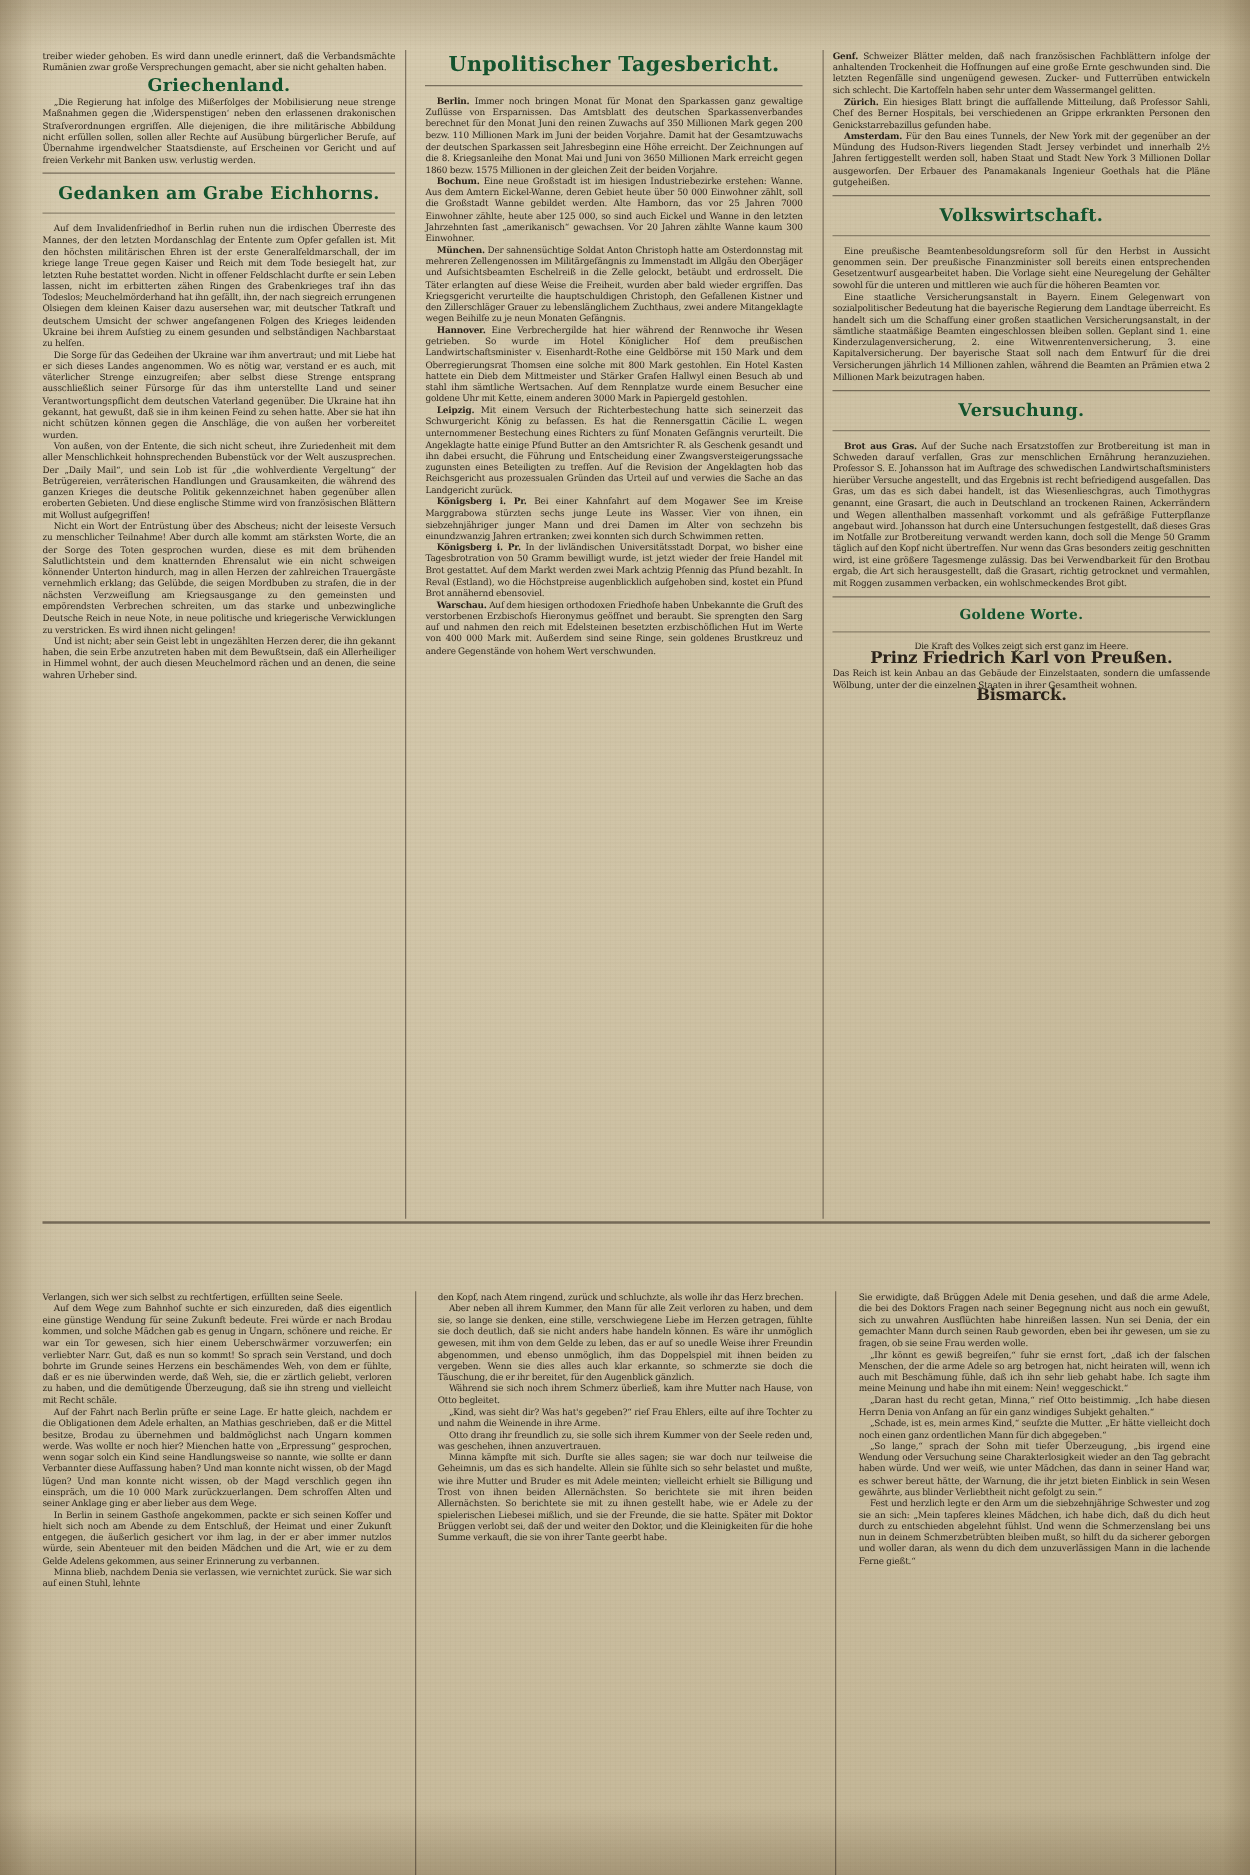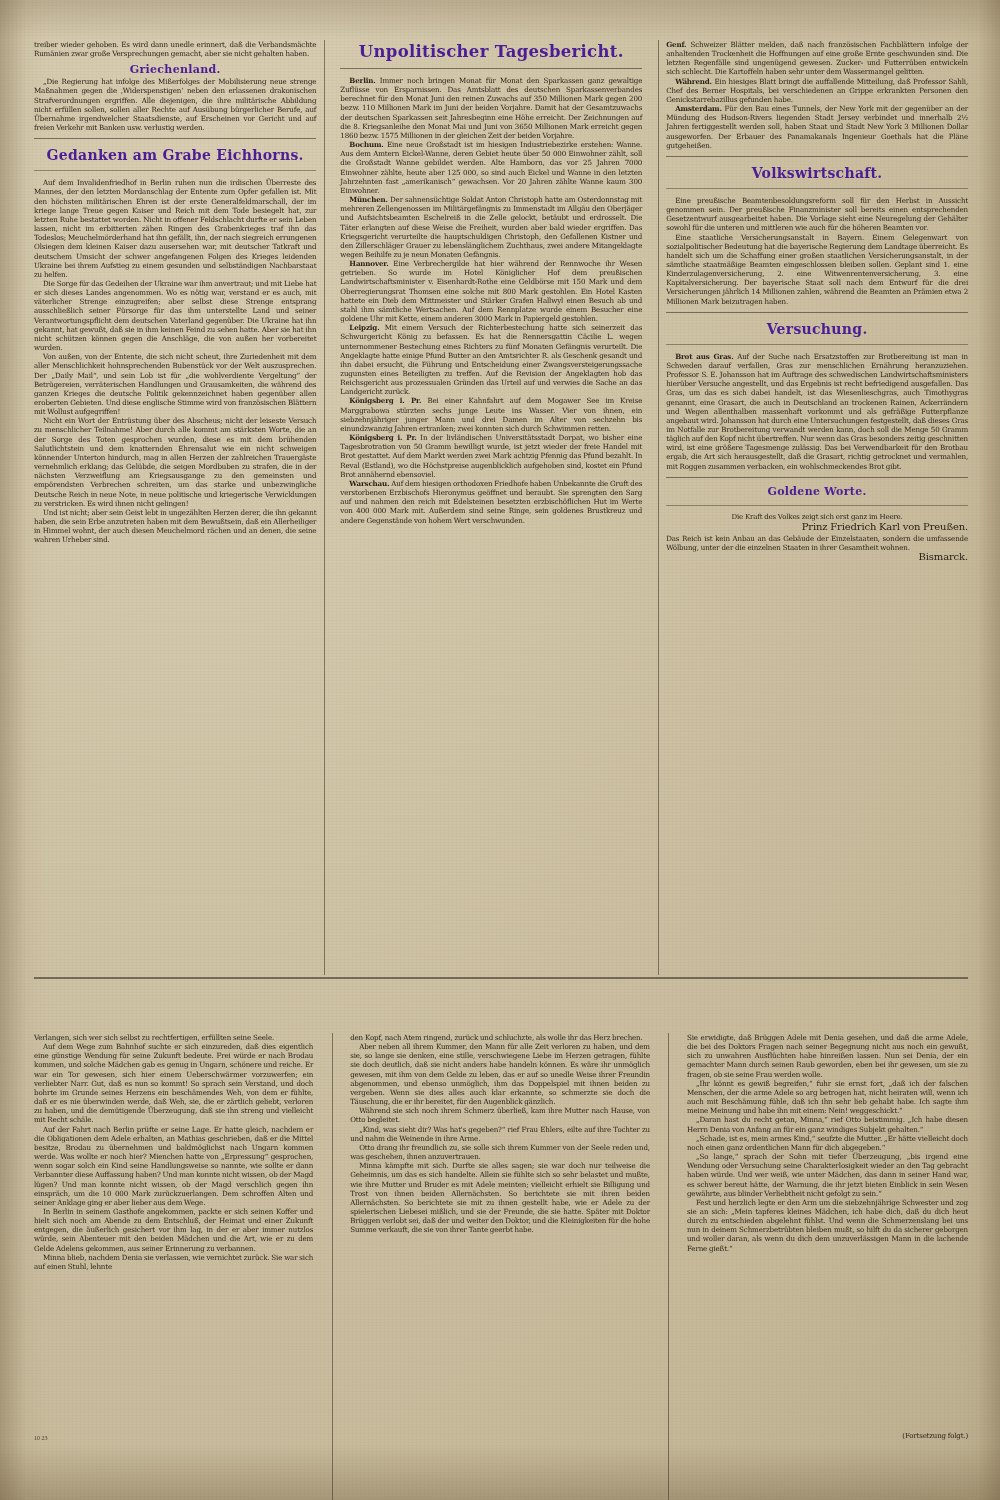--- a/index.html
+++ b/index.html
@@ -67,27 +67,27 @@
     -webkit-font-smoothing:none;
   }
   .tx p{margin:0 0 0 0;text-indent:9px;}
   .tx p.noind{text-indent:0;}
   .lead{font-weight:bold;}
   .hd{
     font-family:"DejaVu Serif", serif;
     font-weight:bold;
     text-align:center;
     letter-spacing:.3px;
-    color:#4c1d95;
+    color:#14532d;
   }
   .hd.h1{font-size:16.5px;line-height:20px;margin:2px 0 5px;}
   .hd.h2{font-size:14px;line-height:18px;margin:7px 0 4px;}
   .hd.h3{font-size:11px;line-height:14px;margin:2px 0 3px;}
-  .hd.h4{font-size:11px;line-height:11px;margin:1px 0 2px;}
-  .sig{font-size:10px;text-align:right;font-weight:normal;margin-top:2px;}
+  .hd.h4{font-size:14px;line-height:11px;margin:1px 0 2px;}
+  .sig{font-size:13px;text-align:center;font-weight:bold;margin-top:2px;}
   .mark{font-size:6px;color:#4a3d2c;}
   .smallcenter{font-size:7px;text-align:center;}
   
   .tx::selection{background:transparent;}
 </style>
 </head>
 <body>
 
 <div class="paper"></div>
 <div class="grain"></div>
@@ -133,21 +133,21 @@
           <p><span class="lead">Königsberg i. Pr.</span> <span>In der livländischen Universitätsstadt Dorpat, wo bisher eine Tagesbrotration von 50 Gramm bewilligt wurde, ist jetzt wieder der freie Handel mit Brot gestattet. Auf dem Markt werden zwei Mark achtzig Pfennig das Pfund bezahlt. In Reval (Estland), wo die Höchstpreise augenblicklich aufgehoben sind, kostet ein Pfund Brot annähernd ebensoviel.</span></p>
           <p><span class="lead">Warschau.</span> <span>Auf dem hiesigen orthodoxen Friedhofe haben Unbekannte die Gruft des verstorbenen Erzbischofs Hieronymus geöffnet und beraubt. Sie sprengten den Sarg auf und nahmen den reich mit Edelsteinen besetzten erzbischöflichen Hut im Werte von 400 000 Mark mit. Außerdem sind seine Ringe, sein goldenes Brustkreuz und andere Gegenstände von hohem Wert verschwunden.</span></p>
         </div>
       </div>
 
       <div class="vrule" style="left:624px;"></div>
 
       <div class="col" style="width:310px;padding-left:12px;">
         <div class="tx">
           <p class="noind"><span class="lead">Genf.</span> <span>Schweizer Blätter melden, daß nach französischen Fachblättern infolge der anhaltenden Trockenheit die Hoffnungen auf eine große Ernte geschwunden sind. Die letzten Regenfälle sind ungenügend gewesen. Zucker- und Futterrüben entwickeln sich schlecht. Die Kartoffeln haben sehr unter dem Wassermangel gelitten.</span></p>
-          <p><span class="lead">Während.</span> <span>Ein hiesiges Blatt bringt die auffallende Mitteilung, daß Professor Sahli, Chef des Berner Hospitals, bei verschiedenen an Grippe erkrankten Personen den Genickstarrebazillus gefunden habe.</span></p>
+          <p><span class="lead">Zürich.</span> <span>Ein hiesiges Blatt bringt die auffallende Mitteilung, daß Professor Sahli, Chef des Berner Hospitals, bei verschiedenen an Grippe erkrankten Personen den Genickstarrebazillus gefunden habe.</span></p>
           <p><span class="lead">Amsterdam.</span> <span>Für den Bau eines Tunnels, der New York mit der gegenüber an der Mündung des Hudson-Rivers liegenden Stadt Jersey verbindet und innerhalb 2½ Jahren fertiggestellt werden soll, haben Staat und Stadt New York 3 Millionen Dollar ausgeworfen. Der Erbauer des Panamakanals Ingenieur Goethals hat die Pläne gutgeheißen.</span></p>
         </div>
 
         <div class="hrule"></div>
         <div class="hd h2">Volkswirtschaft.</div>
         <div class="hrule thin"></div>
         <div class="tx">
           <p>Eine preußische Beamtenbesoldungsreform soll für den Herbst in Aussicht genommen sein. Der preußische Finanzminister soll bereits einen entsprechenden Gesetzentwurf ausgearbeitet haben. Die Vorlage sieht eine Neuregelung der Gehälter sowohl für die unteren und mittleren wie auch für die höheren Beamten vor.</p>
           <p>Eine staatliche Versicherungsanstalt in Bayern. Einem Gelegenwart von sozialpolitischer Bedeutung hat die bayerische Regierung dem Landtage überreicht. Es handelt sich um die Schaffung einer großen staatlichen Versicherungsanstalt, in der sämtliche staatmäßige Beamten eingeschlossen bleiben sollen. Geplant sind 1. eine Kinderzulagenversicherung, 2. eine Witwenrentenversicherung, 3. eine Kapitalversicherung. Der bayerische Staat soll nach dem Entwurf für die drei Versicherungen jährlich 14 Millionen zahlen, während die Beamten an Prämien etwa 2 Millionen Mark beizutragen haben.</p>
         </div>
@@ -210,20 +210,14 @@
           <p>„Daran hast du recht getan, Minna,“ rief Otto beistimmig. „Ich habe diesen Herrn Denia von Anfang an für ein ganz windiges Subjekt gehalten.“</p>
           <p>„Schade, ist es, mein armes Kind,“ seufzte die Mutter. „Er hätte vielleicht doch noch einen ganz ordentlichen Mann für dich abgegeben.“</p>
           <p>„So lange,“ sprach der Sohn mit tiefer Überzeugung, „bis irgend eine Wendung oder Versuchung seine Charakterlosigkeit wieder an den Tag gebracht haben würde. Und wer weiß, wie unter Mädchen, das dann in seiner Hand war, es schwer bereut hätte, der Warnung, die ihr jetzt bieten Einblick in sein Wesen gewährte, aus blinder Verliebtheit nicht gefolgt zu sein.“</p>
           <p>Fest und herzlich legte er den Arm um die siebzehnjährige Schwester und zog sie an sich: „Mein tapferes kleines Mädchen, ich habe dich, daß du dich heut durch zu entschieden abgelehnt fühlst. Und wenn die Schmerzenslang bei uns nun in deinem Schmerzbetrübten bleiben mußt, so hilft du da sicherer geborgen und woller daran, als wenn du dich dem unzuverlässigen Mann in die lachende Ferne gießt.“</p>
         </div>
       </div>
 
     </div>
   </div>
 
-  <div class="band" style="top:1392px;">
-    <div style="display:flex;justify-content:space-between;align-items:flex-end;">
-      <span class="mark">10 23</span>
-      <span class="tx" style="font-size:7px;">(Fortsetzung folgt.)</span>
-    </div>
-  </div>
 
 </div>
 
 </body></html>

